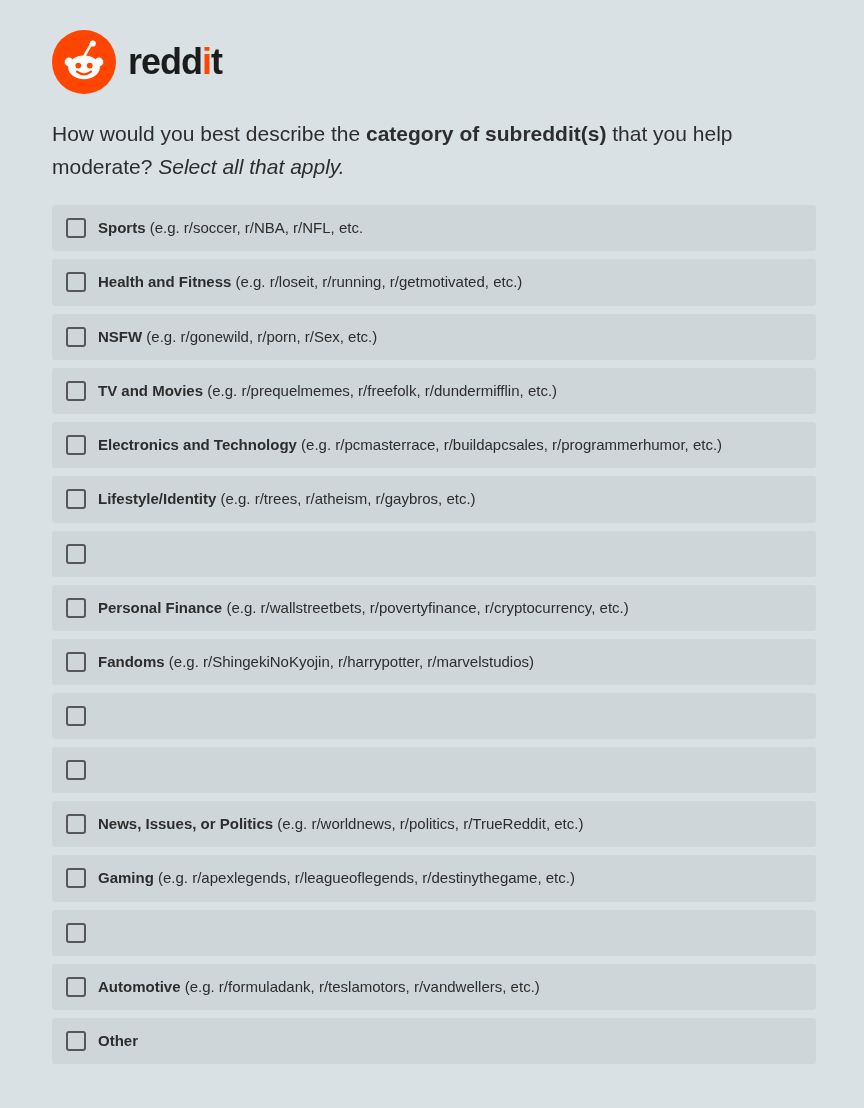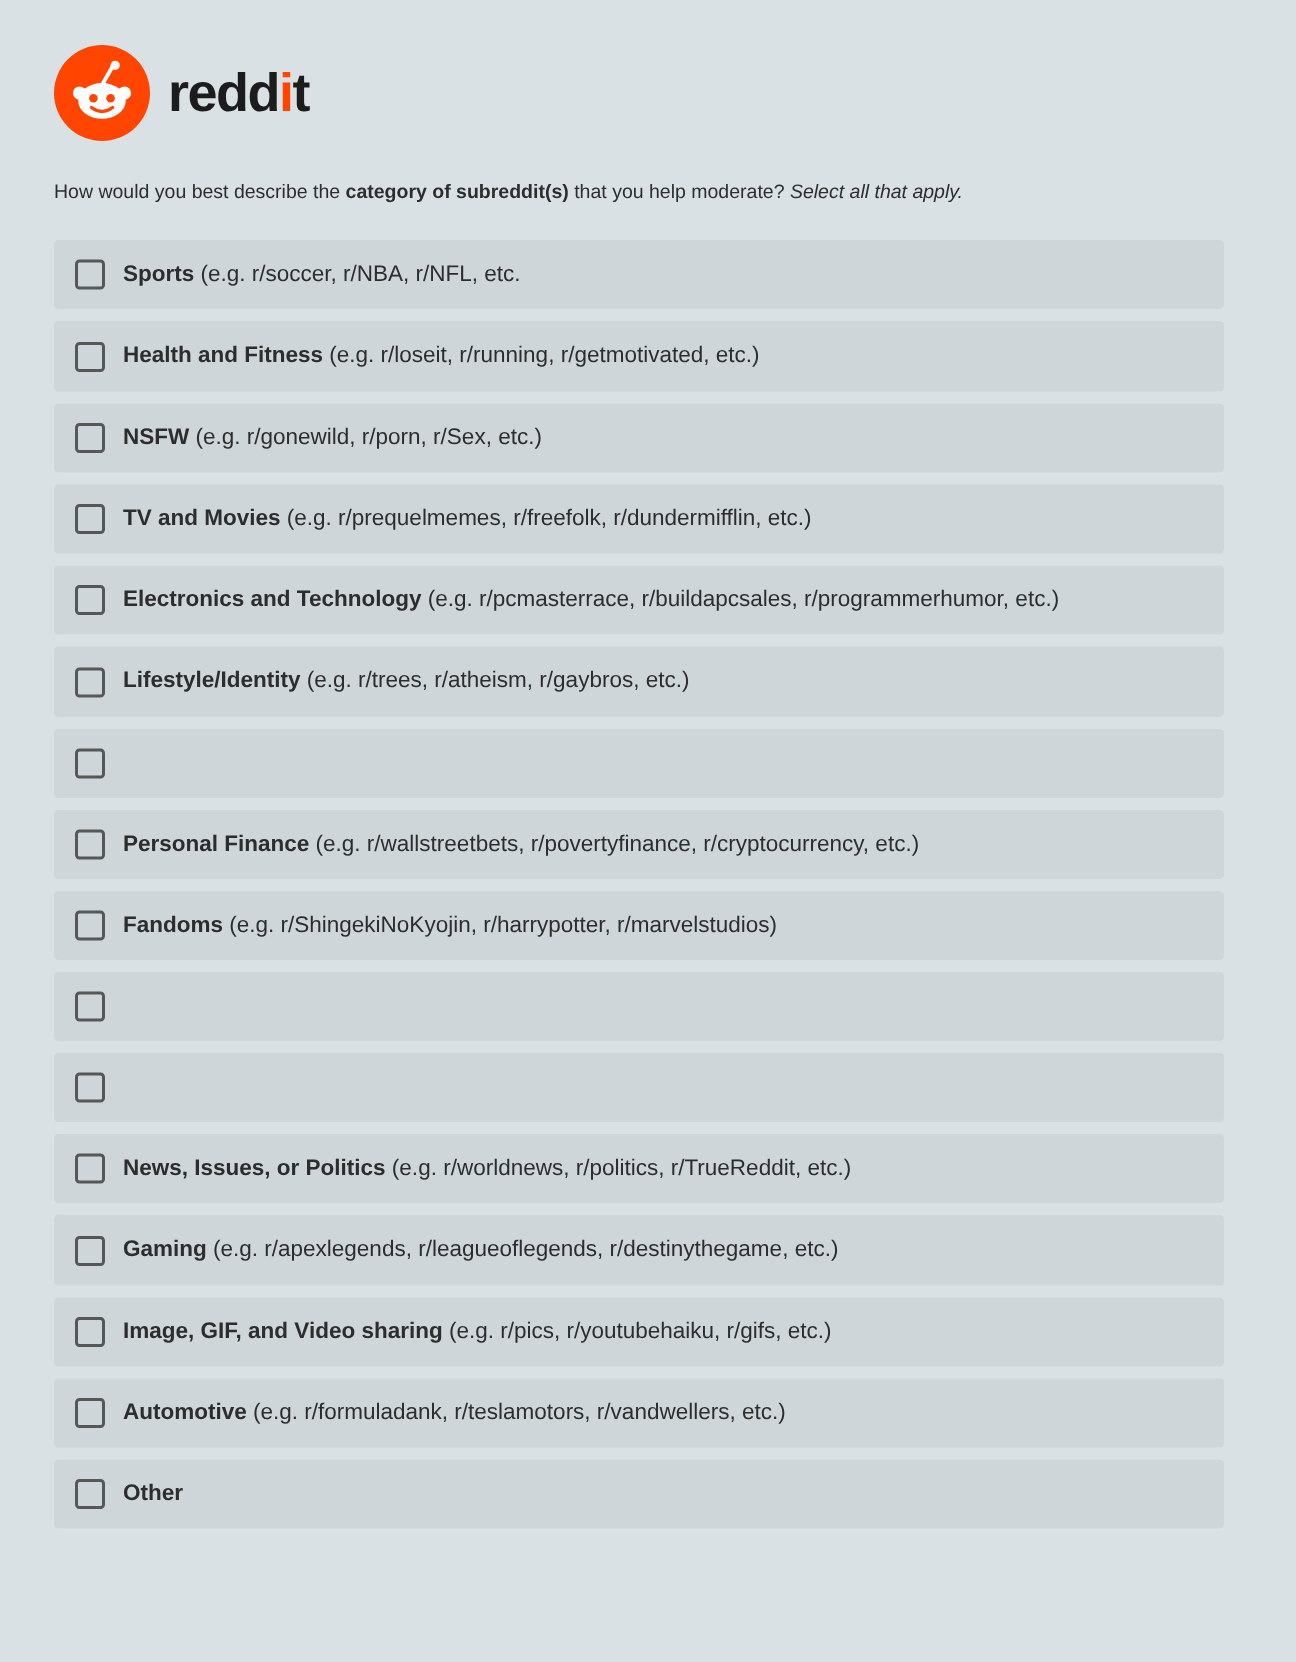--- a/index.html
+++ b/index.html
@@ -5,21 +5,21 @@
   * { box-sizing: border-box; }
   body {
     margin: 0;
     padding: 0;
     background: #dae1e4;
     font-family: Verdana, Geneva, sans-serif;
     font-size: 15px;
     color: #2d2d2d;
   }
   .page {
-    padding: 30px 48px 40px 36px;
+    padding: 30px 48px 40px 52px;
     width: 864px;
   }
   .logo-row {
     display: flex;
     align-items: center;
     gap: 12px;
     margin-bottom: 24px;
   }
   .logo-circle {
     width: 64px;
@@ -39,38 +39,38 @@
     font-family: Verdana, Geneva, sans-serif;
     font-size: 36px;
     font-weight: 600;
     color: #1c1c1c;
     letter-spacing: -1px;
   }
   .wordmark .dot {
     color: #ff4500;
   }
   .question {
-    font-size: 13px;
+    font-size: 21px;
     line-height: 1.55;
     margin-bottom: 22px;
     color: #2d2d2d;
   }
   .question .bold { font-weight: 700; }
   .question .ital { font-style: italic; }
   .options {
     display: flex;
     flex-direction: column;
     gap: 8px;
   }
   .option {
     background: #cfd6d9;
     border-radius: 3px;
     padding: 13px 14px;
     display: flex;
-    align-items: flex-end;
+    align-items: center;
     gap: 12px;
     cursor: pointer;
   }
   .checkbox {
     width: 20px;
     height: 20px;
     border: 2px solid #575757;
     border-radius: 3px;
     flex-shrink: 0;
     background: transparent;
@@ -156,21 +156,20 @@
       <div class="option">
         <div class="checkbox"></div>
         <div class="option-label"><span class="title">News, Issues, or Politics</span><span class="ex"> (e.g. r/worldnews, r/politics, r/TrueReddit, etc.)</span></div>
       </div>
       <div class="option">
         <div class="checkbox"></div>
         <div class="option-label"><span class="title">Gaming</span><span class="ex"> (e.g. r/apexlegends, r/leagueoflegends, r/destinythegame, etc.)</span></div>
       </div>
       <div class="option">
         <div class="checkbox"></div>
-        <div class="option-label"><span class="title">Image, GIF, and Video sharing</span><span class="ex"> (e.g. r/pics, r/youtubehaiku, r/gifs, etc.)</span></div>
       </div>
       <div class="option">
         <div class="checkbox"></div>
         <div class="option-label"><span class="title">Automotive</span><span class="ex"> (e.g. r/formuladank, r/teslamotors, r/vandwellers, etc.)</span></div>
       </div>
       <div class="option">
         <div class="checkbox"></div>
         <div class="option-label"><span class="title">Other</span></div>
       </div>
     </div>

